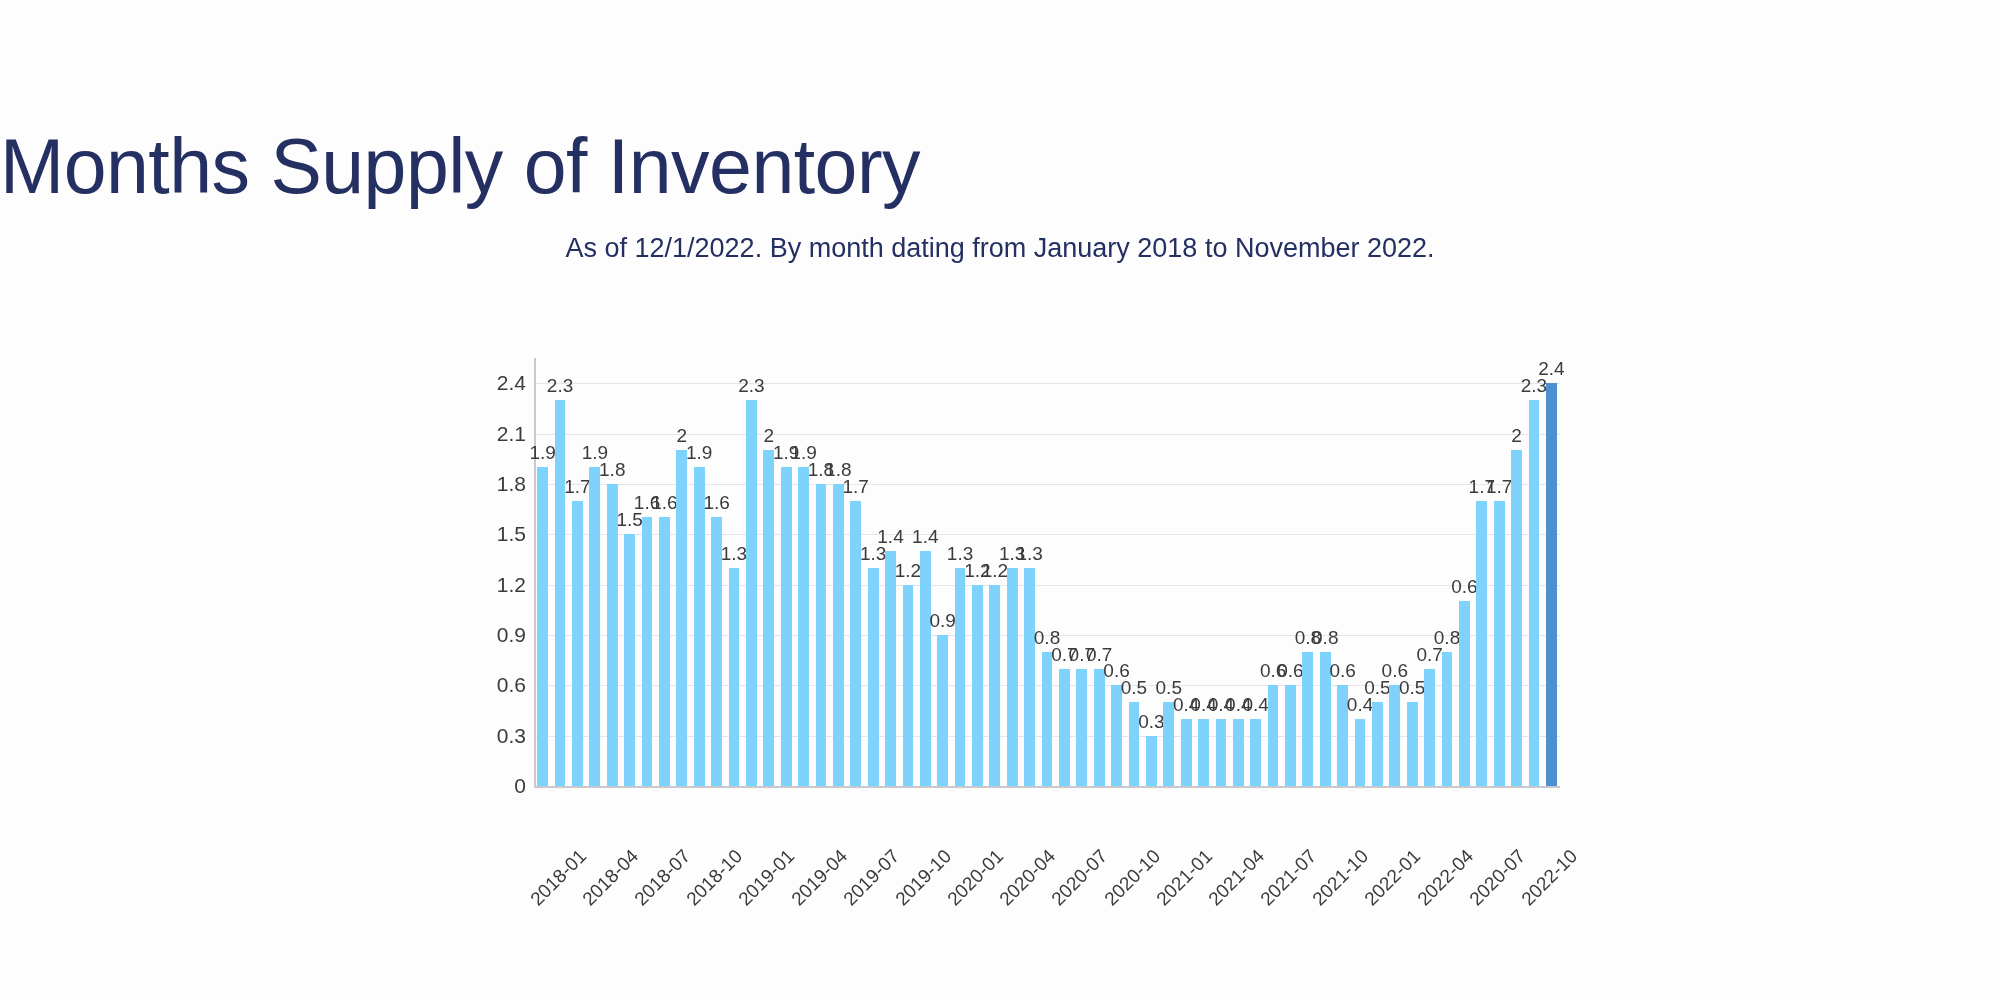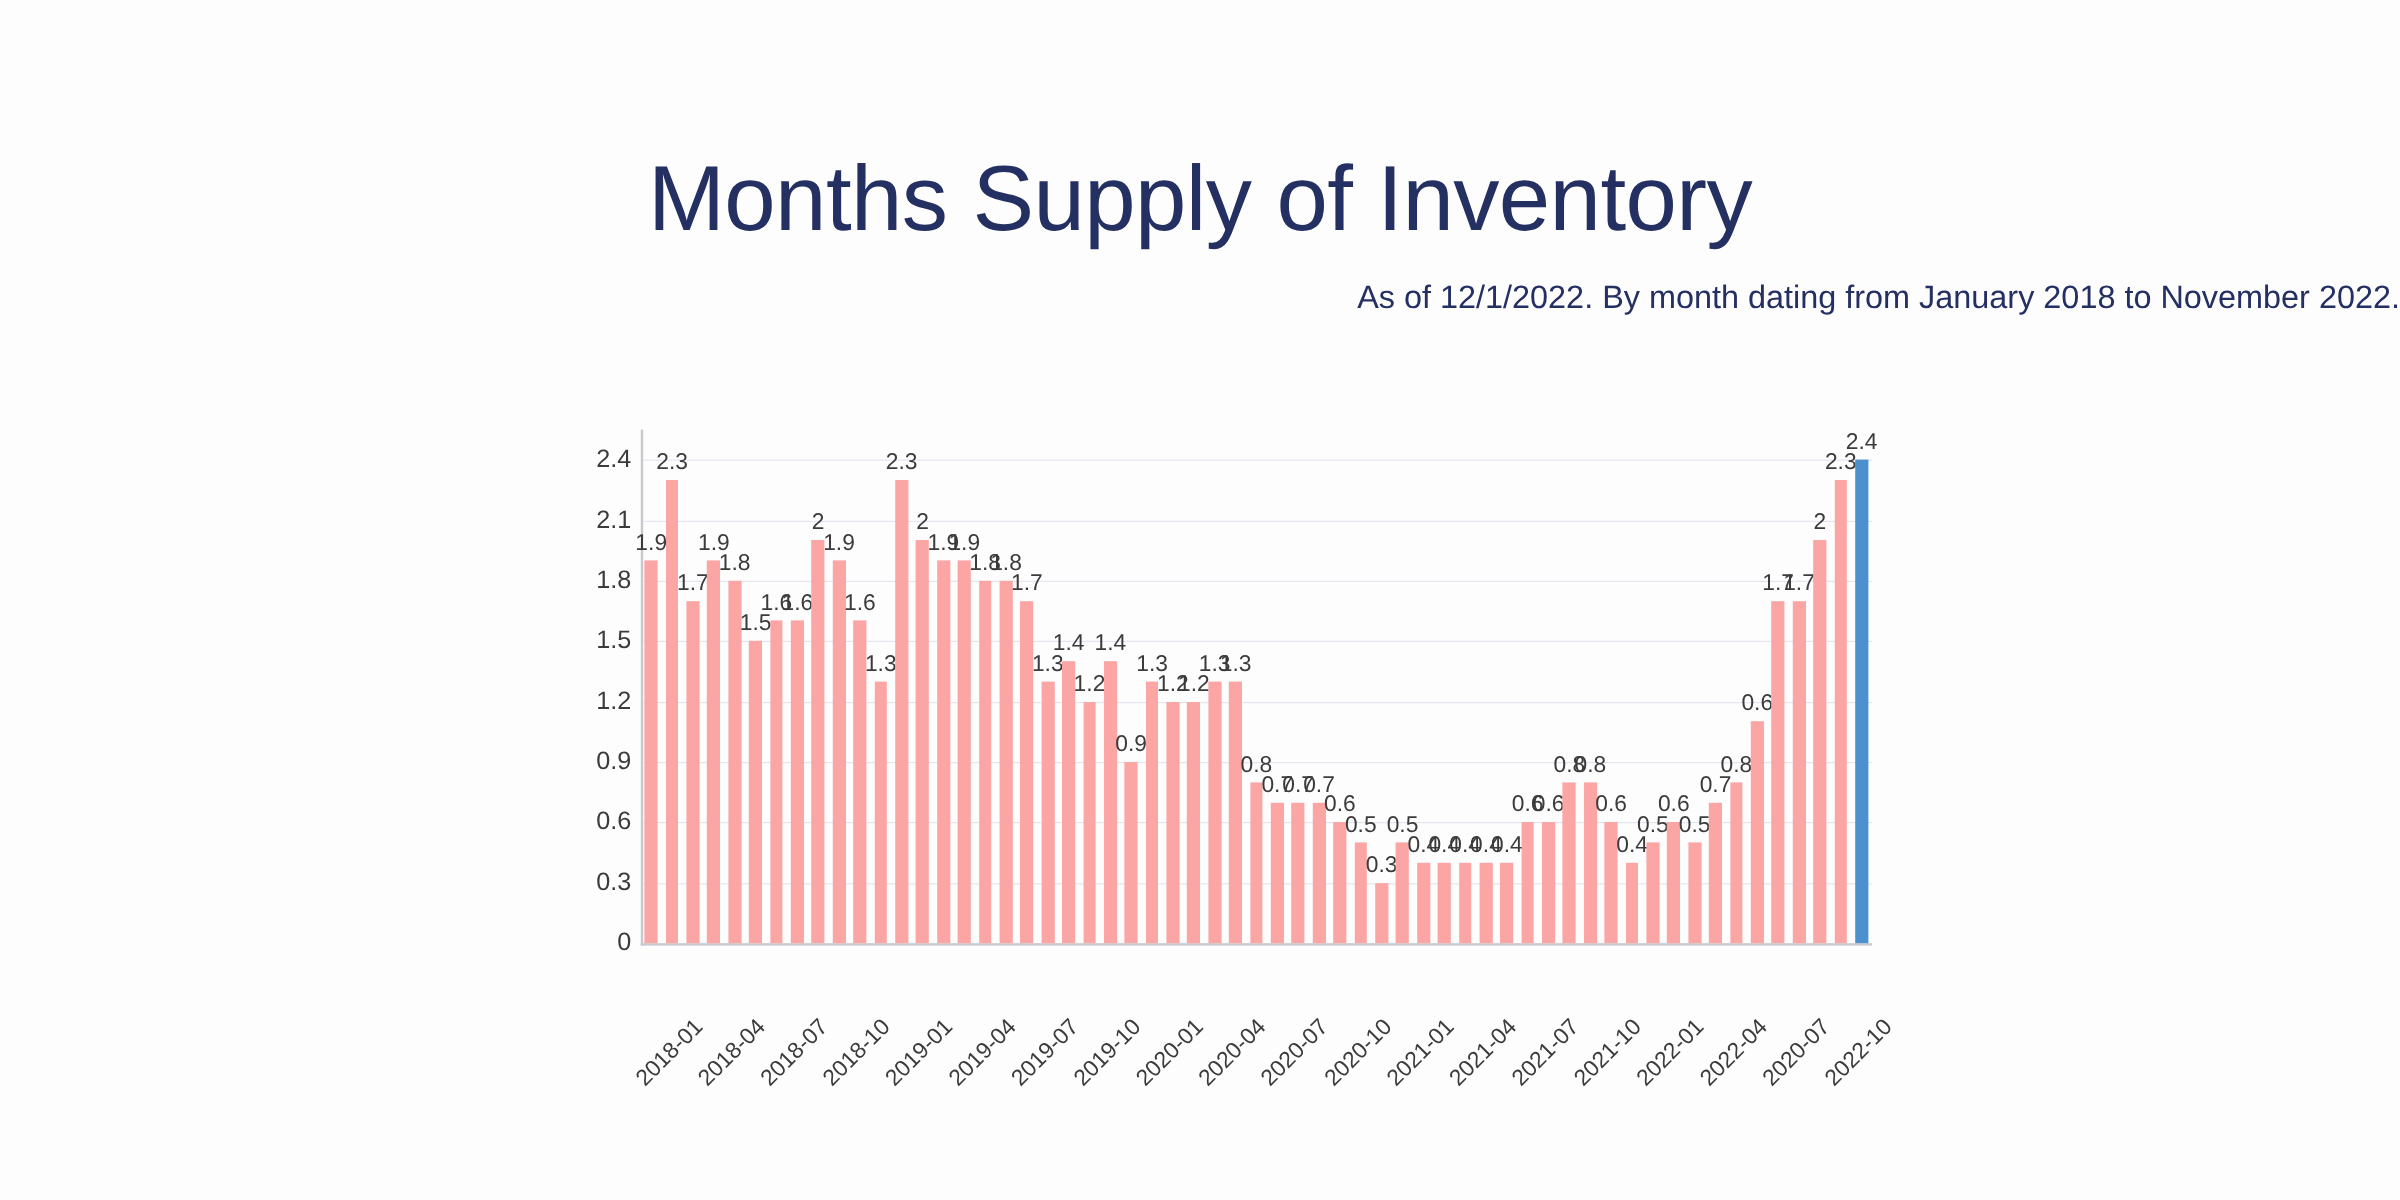--- a/index.html
+++ b/index.html
@@ -10,30 +10,30 @@
     overflow: hidden;
   }
   #page {
     position: relative;
     width: 2000px; height: 1000px;
     background: #fdfdfe;
   }
   
   .header { position: absolute; left: 0; top: 0; width: 2000px; }
   .chart-title {
-    text-align: center;
+    text-align: left;
     font-size: 77px;
     font-weight: 400;
     color: #242f62;
     letter-spacing: -0.5px;
     margin-top: 128px;
     line-height: 1.0;
   }
   .chart-subtitle {
-    text-align: right;
+    text-align: center;
     font-size: 27px;
     font-weight: 400;
     color: #242f62;
     margin-top: 28px;
   }
   
   .plot-wrap {
     position: absolute;
     left: 480px;
     top: 358px;
@@ -77,21 +77,21 @@
   .bar-slot {
     position: relative;
     height: 100%;
     flex: 1 1 0;
     display: flex;
     align-items: flex-end;
     justify-content: center;
   }
   .bar {
     width: 62%;
-    background: #fca5a5;
+    background: #7dd3fc;
     position: relative;
   }
   .bar.highlight { background: #4b91cf; }
   .bar-label {
     position: absolute;
     bottom: 100%;
     left: 50%;
     transform: translateX(-50%);
     margin-bottom: 3px;
     font-size: 19px;

